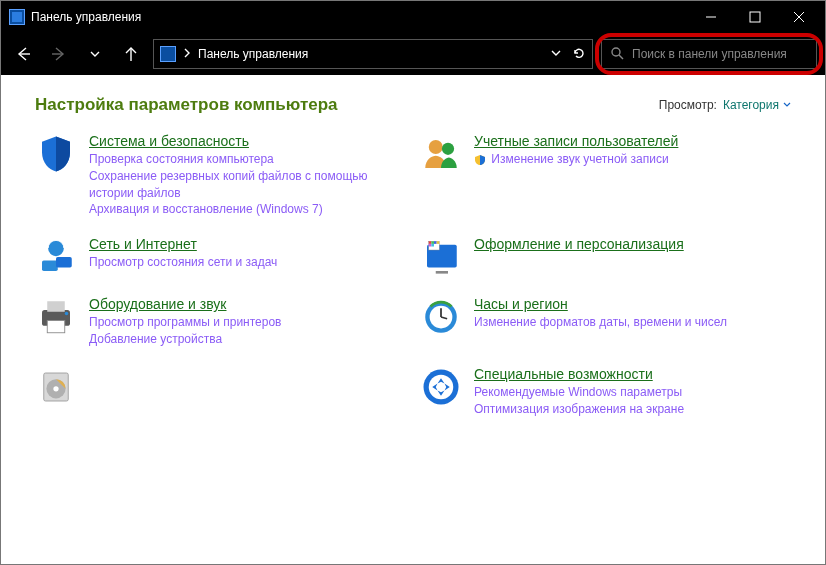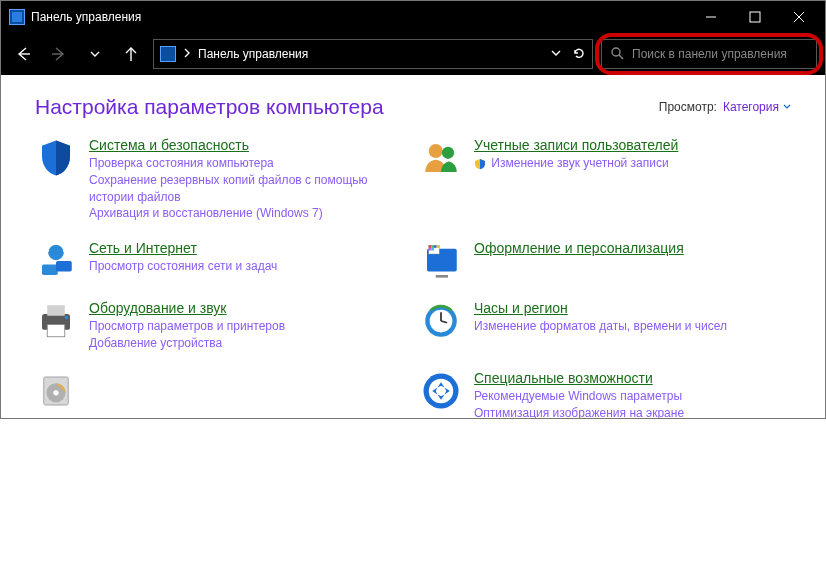--- a/index.html
+++ b/index.html
@@ -1,18 +1,18 @@
 <!DOCTYPE html>
 <html><head>
 <meta charset="utf-8">
 <style>
   * { box-sizing: border-box; margin: 0; padding: 0; }
   body { font-family: "Segoe UI", Tahoma, sans-serif; background: #fff; }
   .window {
-    width: 826px; height: 419px; margin: 0 auto;
+    width: 826px; height: 565px; margin: 0 auto;
     border: 1px solid #777; position: relative; background: #fff;
     display: flex; flex-direction: column;
   }
   .titlebar {
     background: #000; color: #fff; height: 32px;
     display: flex; align-items: center; padding: 0 4px;
   }
   .titlebar-icon {
     width: 16px; height: 16px; margin: 0 6px 0 4px;
     background: #0a4ea0; border: 1px solid #5aa0ff; position: relative;
@@ -54,23 +54,23 @@
   }
   .search-box input::placeholder { color: #888; }
   .search-highlight {
     position: absolute; inset: -6px; border: 4px solid #c00; border-radius: 16px;
     pointer-events: none;
   }
   .content {
     flex: 1; background: #fff; padding: 20px 34px; overflow: auto;
   }
   .heading-row { display: flex; align-items: center; margin-bottom: 18px; }
-  .heading { color: #6d28d9; font-size: 21px; font-weight: 400; flex: 1; }
+  .heading { color: #4d7c0f; font-size: 17px; font-weight: 700; flex: 1; }
   .view-label { font-size: 12px; color: #333; margin-right: 6px; }
-  .view-value { font-size: 12px; color: #6d28d9; display:flex; align-items:center; gap:4px; }
+  .view-value { font-size: 12px; color: #0f766e; display:flex; align-items:center; gap:4px; }
   .grid {
     display: grid; grid-template-columns: 1fr 1fr; column-gap: 14px; row-gap: 18px;
   }
   .cat { display: flex; gap: 12px; align-items: flex-start; }
   .cat-icon { width: 42px; height: 42px; flex-shrink: 0; }
   .cat-body { font-size: 12px; }
   .cat-title { color: #1a6f1a; font-size: 14px; margin-bottom: 2px; display:block;text-decoration:underline; }
   .cat-link { color: #8b5cf6; display: block; line-height: 1.4; }
   .icon-shield-badge {
     display:inline-block; vertical-align:middle; margin-right:2px;
@@ -251,21 +251,21 @@
         <div class="cat-icon">
           <svg viewBox="0 0 48 48">
               <rect x="8" y="16" width="32" height="18" rx="3" fill="#5a5a5a"></rect>
               <rect x="14" y="6" width="20" height="12" fill="#d0d0d0"></rect>
               <rect x="14" y="28" width="20" height="14" fill="#fff" stroke="#888"></rect>
               <circle cx="36" cy="20" r="2" fill="#2a8ad8"></circle>
             </svg>
         </div>
         <div class="cat-body">
           <a class="cat-title">Оборудование и звук</a>
-          <a class="cat-link">Просмотр параметров и принтеров</a>
+          <a class="cat-link">Просмотр программы и принтеров</a>
           <a class="cat-link">Добавление устройства</a>
         </div>
       </div>
 
       <div class="cat">
         <div class="cat-icon">
           <svg viewBox="0 0 48 48">
               <circle cx="24" cy="24" r="18" fill="#2a8ad8"></circle>
               <circle cx="24" cy="24" r="13" fill="#fff"></circle>
               <line x1="24" y1="24" x2="24" y2="14" stroke="#333" stroke-width="2"></line>

